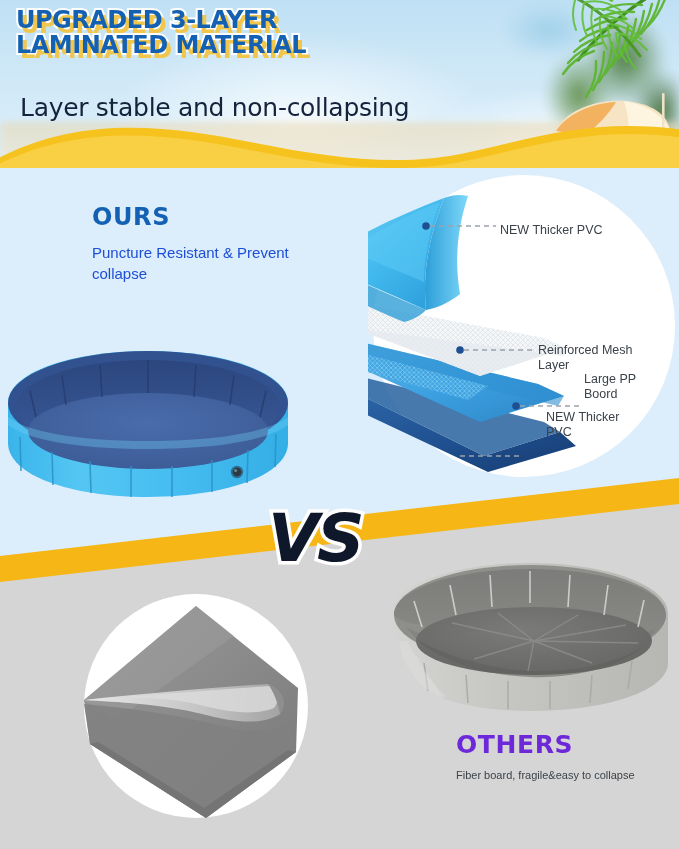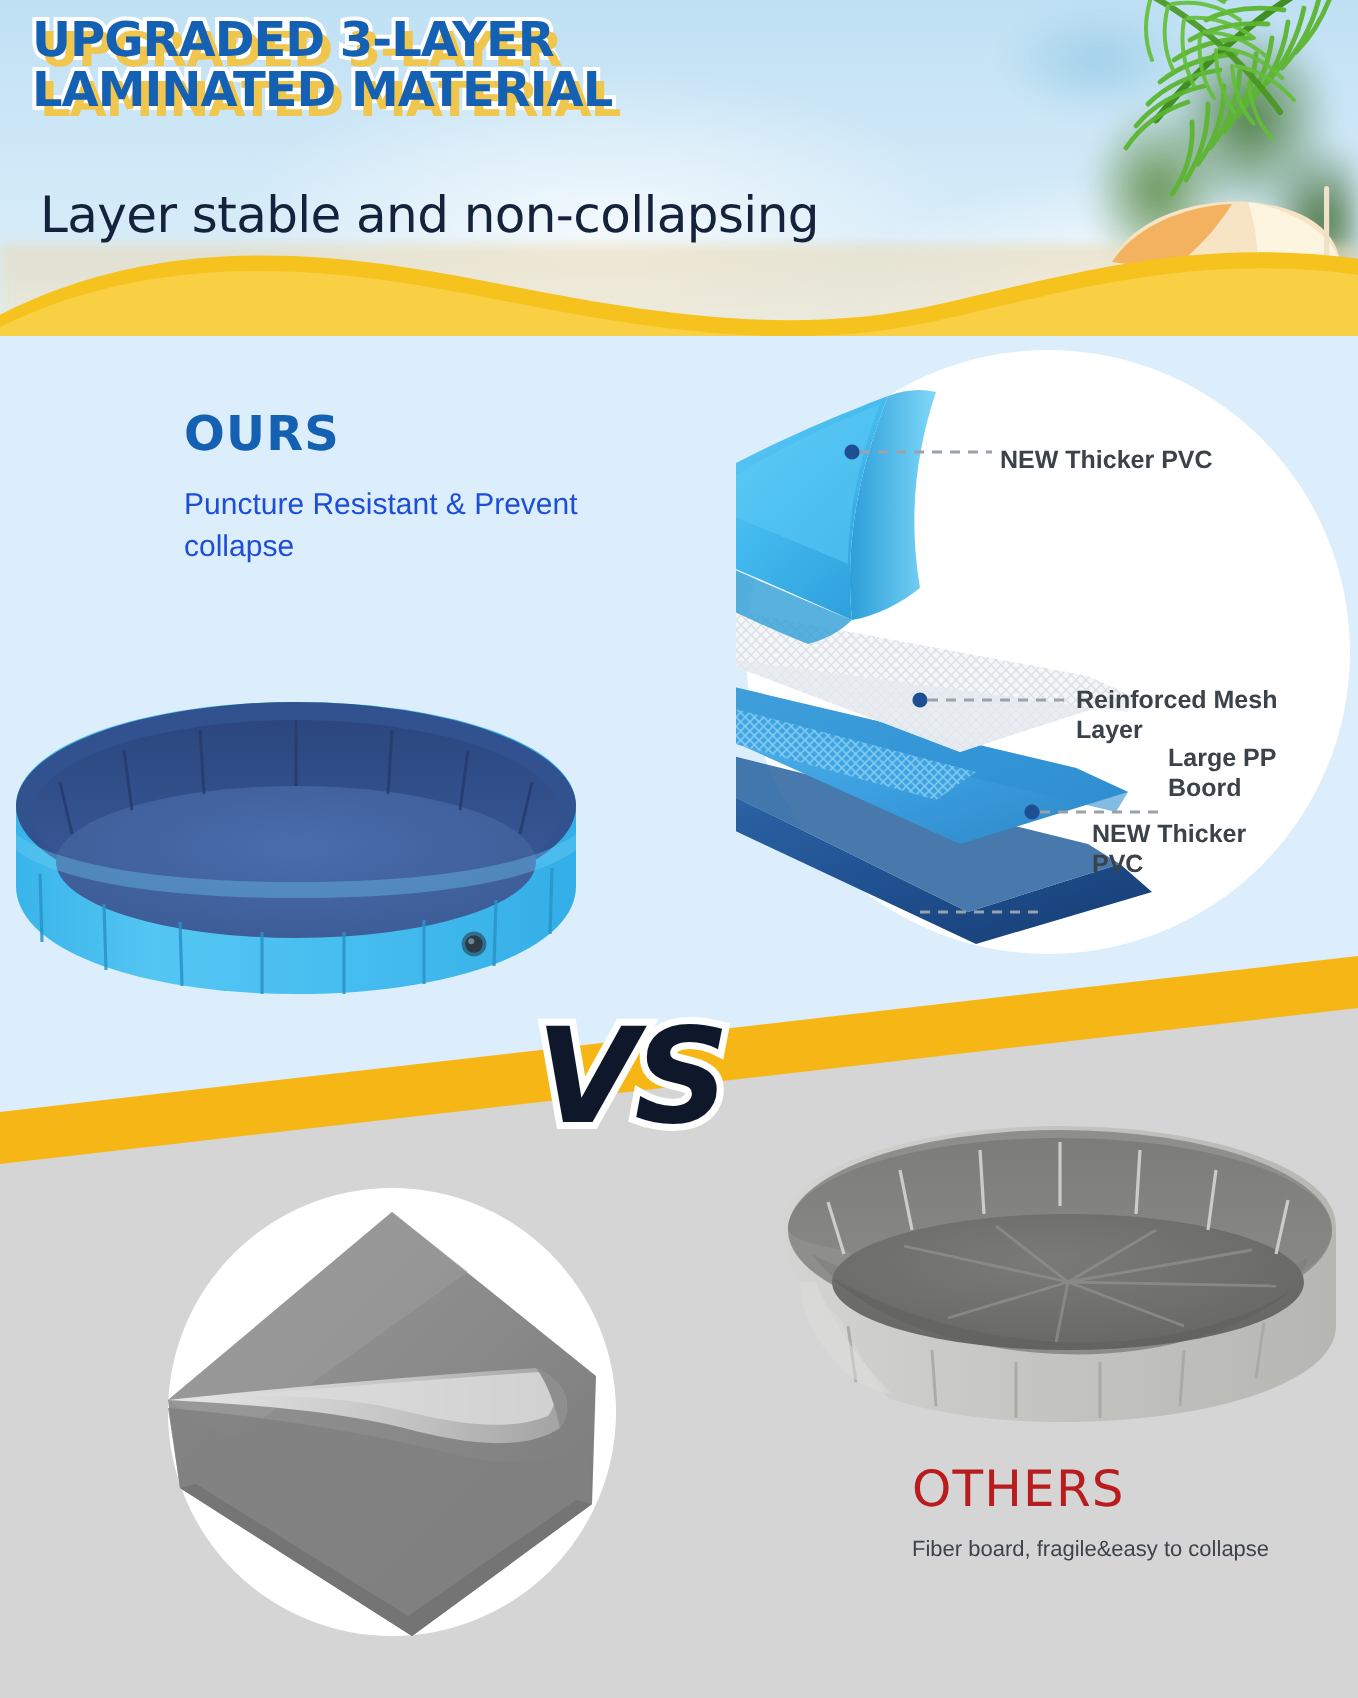--- a/index.html
+++ b/index.html
@@ -74,21 +74,21 @@
   }
   .ours-desc {
     position:absolute; left:92px; top:243px; width:200px;
     font-size:15px; line-height:1.38; color:#1d4ed8;
   }
 
   
   .others-label {
     position:absolute; left:456px; top:730px;
     font-family:"DejaVu Sans", sans-serif;
-    font-weight:normal; font-size:25px; color:#b91c1c;
+    font-weight:bold; font-size:25px; color:#6d28d9;
     letter-spacing:0.6px;
   }
   .others-desc {
     position:absolute; left:456px; top:768px; width:190px;
     font-size:11px; line-height:1.38; color:#3d4349;
   }
 
   
   .vs {
     position:absolute; left:268px; top:500px;
@@ -99,21 +99,20 @@
     paint-order:stroke fill;
     letter-spacing:-2px;
   }
 
   
   .svg-abs { position:absolute; }
   .callout-txt {
     position:absolute;
     font-size:12.5px; line-height:1.22; color:#3b4249;
     font-family:"Liberation Sans", sans-serif;
-    font-weight:bold;
   }
 </style>
 </head>
 <body>
 
 <div id="stage">
 
   <div class="bg-bottom"></div>
   <div class="bg-top"></div>
 

